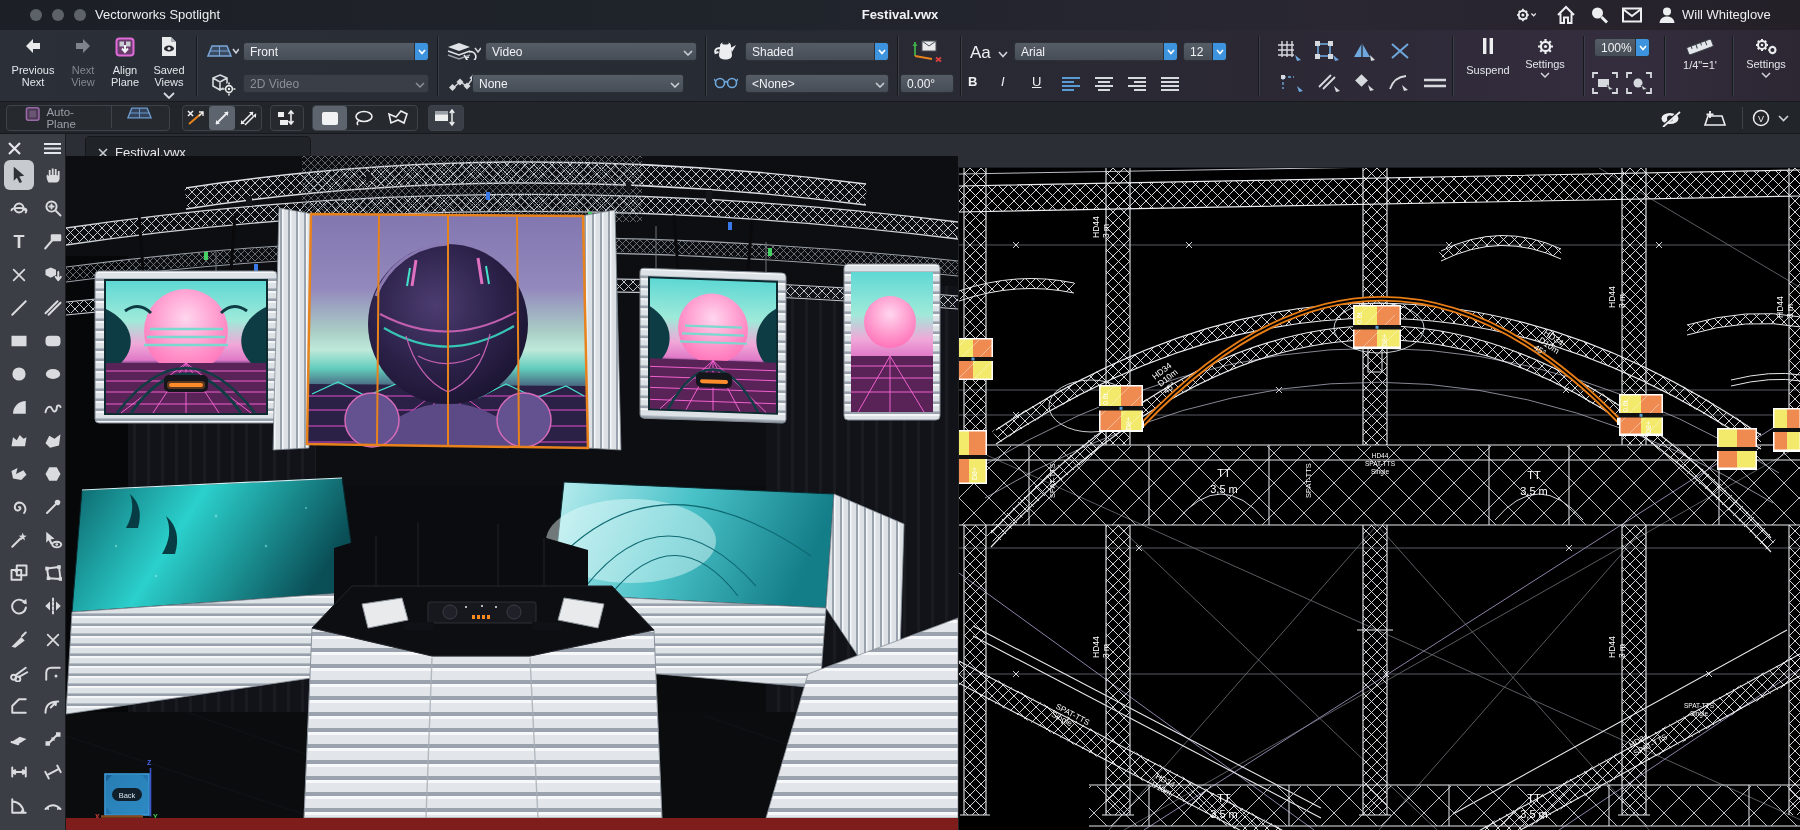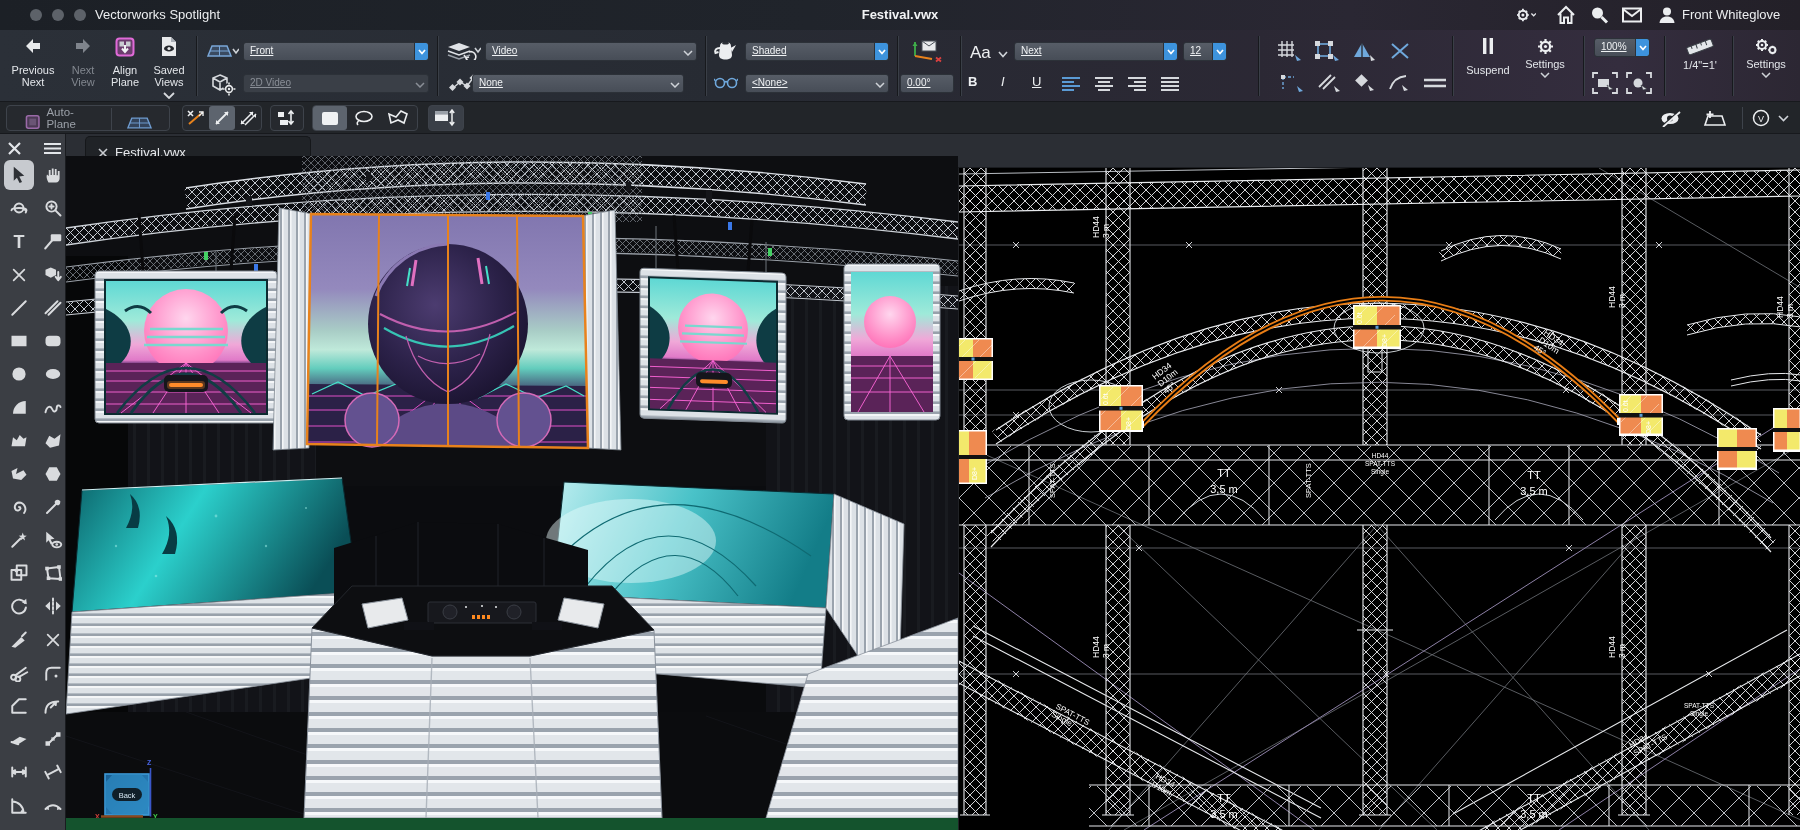--- a/index.html
+++ b/index.html
@@ -1,50 +1,50 @@
 <!DOCTYPE html>
 <html><head>
 <meta charset="utf-8">
 <style>
 * { margin:0; padding:0; box-sizing:border-box; }
 html,body { background:#000; }
 body { font-family:"Liberation Sans", sans-serif; }
-#app { position:relative; width:1800px; height:830px; overflow:hidden; background:#14532d; color:#e8eaed; }
+#app { position:relative; width:1800px; height:830px; overflow:hidden; background:#7f1d1d; color:#e8eaed; }
 
 
 #titlebar { position:absolute; left:0; top:0; width:1800px; height:30px;
   background:linear-gradient(90deg,#1c2026,#20242b 45%,#2a2733 75%,#232028); }
 .tlight { position:absolute; top:9px; width:12px; height:12px; border-radius:50%; background:#5d6269; }
 #title-app { position:absolute; left:95px; top:7px; font-size:13px; color:#eceef0; }
 #title-doc { position:absolute; left:0; right:0; top:7px; text-align:center; font-size:13px; font-weight:bold; color:#f2f3f5; }
 .tb-ic { position:absolute; top:5px; width:20px; height:20px; }
 #title-user { position:absolute; left:1682px; top:7px; font-size:13px; color:#eceef0; }
 
 
 #toolbar { position:absolute; left:0; top:30px; width:1800px; height:72px;
   background:linear-gradient(90deg,#2b3038 0%,#272b33 40%,#2b2834 70%,#342d3e 90%,#2c2733 100%);
   border-bottom:1px solid #17191d; }
 .bigbtn { position:absolute; top:4px; width:46px; height:64px; text-align:center; font-size:11px; line-height:12px; color:#e3e6ea; }
 .bigbtn .lbl { position:absolute; top:30px; left:0; right:0; }
 .bigbtn.disabled { color:#82878f; }
 .sep { position:absolute; top:6px; width:1px; height:60px; background:#17191d; box-shadow:1px 0 0 #3a3f47; }
 .field { position:absolute; height:19px; background:linear-gradient(#575d67,#474d57); border:1px solid #2c3138;
-  border-radius:3px; font-size:10px; color:#f0f2f4; padding:2px 6px; white-space:nowrap; overflow:hidden;text-decoration:underline; }
+  border-radius:3px; font-size:12px; color:#f0f2f4; padding:2px 6px; white-space:nowrap; overflow:hidden; }
 .field.dis { background:#3a3f47; color:#8a8f97; }
 .fld-btn { position:absolute; right:0; top:0; width:14px; height:17px; background:#3d93dd; border-left:1px solid #2c3138;
   border-radius:0 2px 2px 0; }
 .fld-car { position:absolute; right:3px; top:6px; }
 .ic { position:absolute; }
 .txtbtn { position:absolute; font-size:13px; color:#eef0f2; }
 .lblsm { position:absolute; font-size:11px; color:#e3e6ea; text-align:center; }
 svg { display:block; }
 
 
 #modebar { position:absolute; left:0; top:102px; width:1800px; height:32px; background:#222529; border-bottom:1px solid #17191d; }
-.mgroup { position:absolute; top:3px; height:26px; border:1px solid #3e434b; border-radius:4px; display:flex; align-items:flex-end; background:#26292e; }
+.mgroup { position:absolute; top:3px; height:26px; border:1px solid #3e434b; border-radius:4px; display:flex; align-items:flex-start; background:#26292e; }
 .mbtn { height:24px; display:flex; align-items:center; justify-content:center; border-radius:3px; }
 .mbtn.sel { background:#5d646e; }
 #autoplane-label { font-size:11.5px; color:#9ba0a8; padding:0 6px; }
 
 
 #tabstrip { position:absolute; left:66px; top:134px; width:1734px; height:34px; background:#2b2e34; border-bottom:1px solid #1a1c20; }
 #doc-tab { position:absolute; left:19px; top:2px; width:226px; height:32px; background:#202327; border:1px solid #15171a; border-bottom:none;
   border-radius:5px 5px 0 0; font-size:13px; color:#e6e8eb; display:flex; align-items:center; padding-left:12px; gap:7px; }
 #palette { position:absolute; left:0; top:134px; width:66px; height:696px; background:#3b3e44; border-right:1px solid #1a1c20; }
 #palette-head { position:absolute; left:0; top:4px; width:66px; height:22px; }
@@ -86,21 +86,21 @@
         <line x1="12.5" y1="12" x2="18" y2="17.5" stroke="#eceef0" stroke-width="3"></line>
   </svg>
   <svg class="tb-ic" style="left:1622px" viewBox="0 0 20 20">
     <rect x="1" y="3.5" width="18" height="13" fill="none" stroke="#eceef0" stroke-width="2"></rect>
         <path d="M1.5 4.5 L10 11 L18.5 4.5" fill="none" stroke="#eceef0" stroke-width="2"></path>
   </svg>
   <svg class="tb-ic" style="left:1657px" viewBox="0 0 20 20">
     <circle cx="10" cy="6.5" r="4" fill="#eceef0"></circle>
         <path d="M2.5 18 C3 12.8 7 11.5 10 11.5 C13 11.5 17 12.8 17.5 18 Z" fill="#eceef0"></path>
   </svg>
-  <div id="title-user">Front Whiteglove</div>
+  <div id="title-user">Will Whiteglove</div>
 </div>
 
 <div id="toolbar">
 
   <div class="bigbtn" style="left:10px">
     <svg class="ic" style="left:14px;top:4px" width="18" height="16" viewBox="0 0 18 16">
           <path d="M9 1 L2 8 L9 15 V11 H16 V5 H9 Z" fill="#e8eaec"></path>
         </svg>
     <span class="lbl">Previous Next</span>
   </div>
@@ -237,21 +237,21 @@
   </div>
   <div class="sep" style="left:960px"></div>
 
   <div class="txtbtn" style="left:970px;top:13px;font-size:17px">
     <span>Aa</span>
   </div>
   <svg class="ic" style="left:998px;top:21px" width="10" height="7" viewBox="0 0 10 7">
         <polyline points="1,1 5,5.5 9,1" fill="none" stroke="#cfd3d8" stroke-width="1.6"></polyline>
       </svg>
   <div class="field" style="left:1014px;top:12px;width:164px">
-    <span>Next</span>
+    <span>Arial</span>
     <span class="fld-btn">
           <svg width="14" height="17" viewBox="0 0 14 17">
             <polyline points="4,7 7,10.5 10,7" fill="none" stroke="#fff" stroke-width="1.7"></polyline>
           </svg>
         </span>
   </div>
   <div class="field" style="left:1183px;top:12px;width:44px">
     <span>12</span>
     <span class="fld-btn">
           <svg width="14" height="17" viewBox="0 0 14 17">

